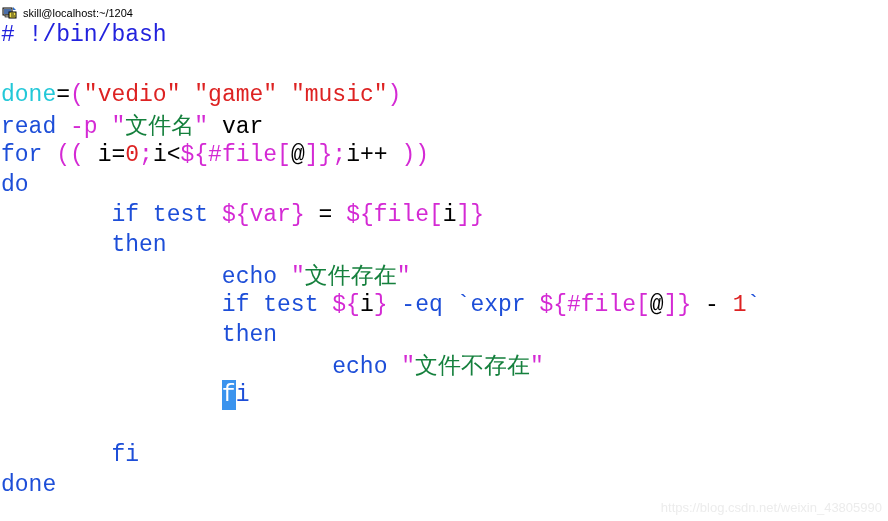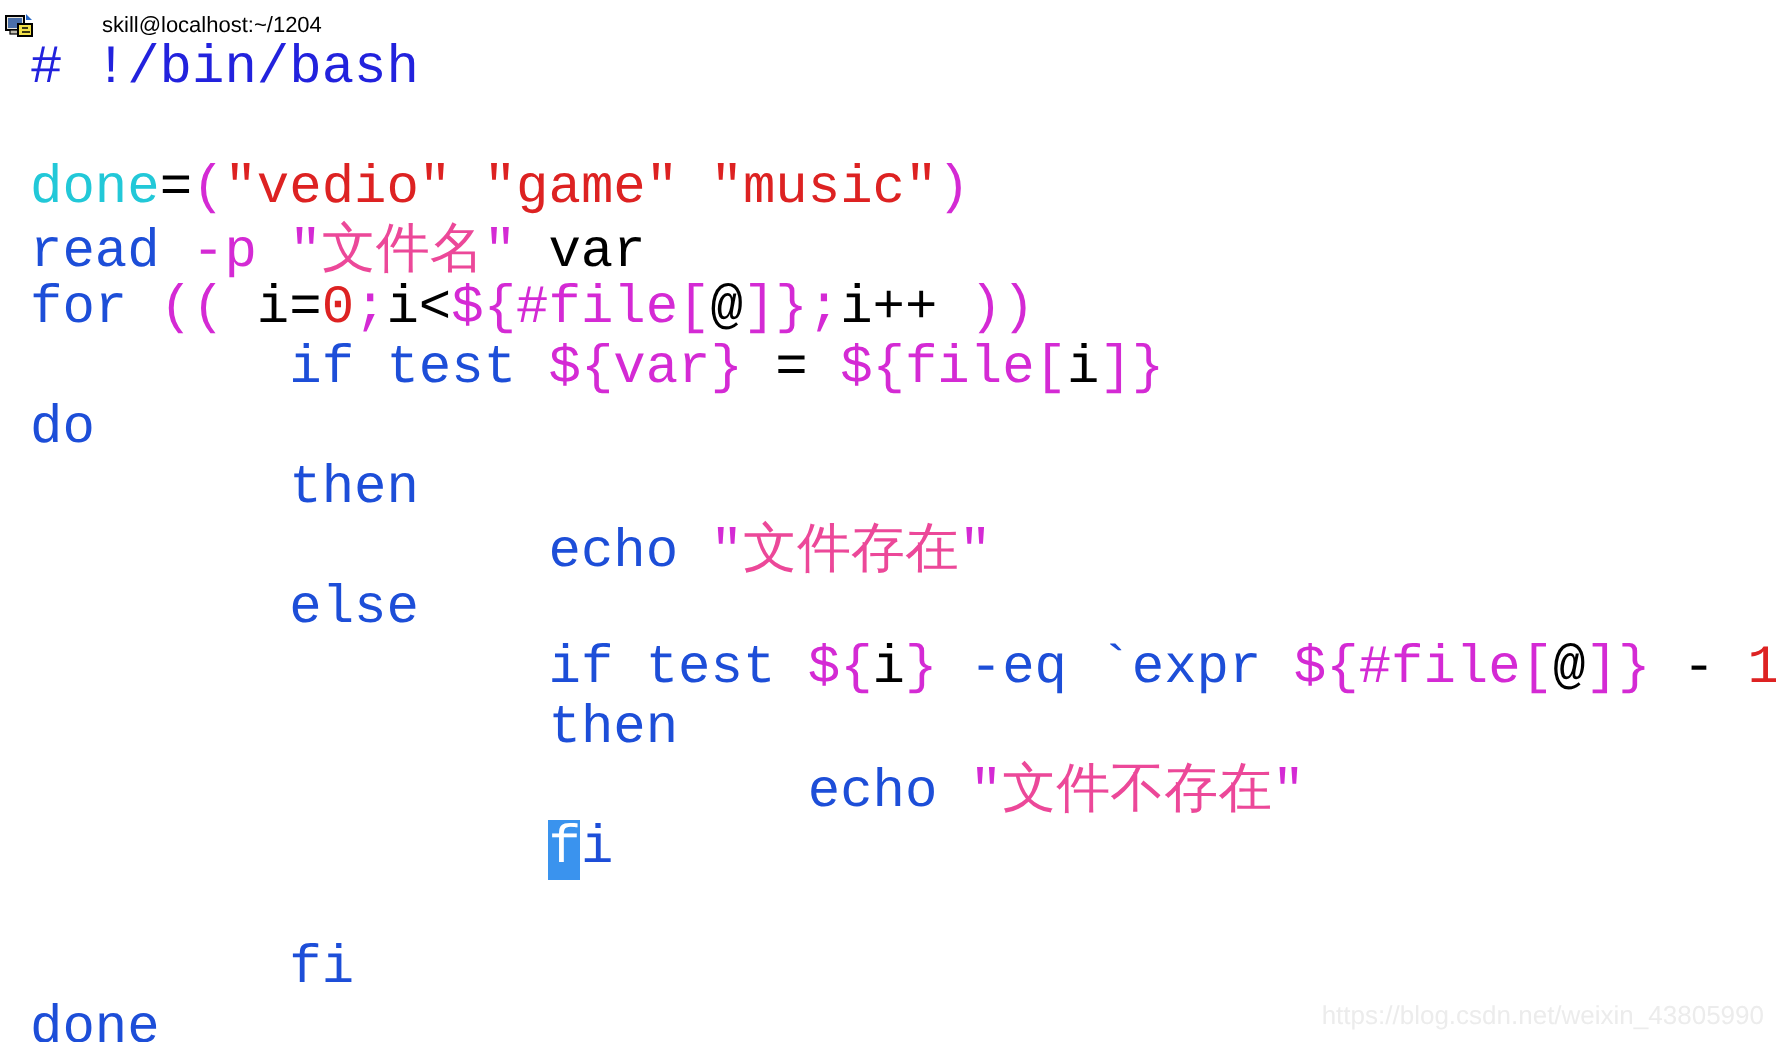--- a/index.html
+++ b/index.html
@@ -16,21 +16,20 @@
   }
 
   
   #titlebar {
     height: 20px;
     display: flex;
     align-items: center;
     padding: 6px 0 0 2px;
     background: #ffffff;
     box-sizing: border-box;
-    gap: 28px;
   }
   #titlebar .tb-icon {
     width: 16px;
     height: 16px;
     margin-right: 5px;
     flex: 0 0 auto;
     display: block;
   }
   #titlebar .tb-title {
     font-family: "Liberation Sans", sans-serif;
@@ -48,34 +47,34 @@
     width: 888px;
     height: 501px;
     background: #ffffff;
     overflow: hidden;
   }
 
   .code-line {
     position: relative;
     height: 30px;
     line-height: 30px;
-    font-size: 27px;
+    font-size: 23px;
     white-space: pre;
-    padding-left: 15px;
+    padding-left: 1px;
     letter-spacing: 0px;
   }
 
   
   .tk-plain    { color: #000000; }
   .tk-comment  { color: #2222dd; }   
   .tk-keyword  { color: #1d4ed8; }   
   .tk-var      { color: #22c8d8; }   
   .tk-string   { color: #dd2222; }   
   .tk-special  { color: #d42ad4; }   
-  .tk-cjk      { color: #ec4899; margin-top: 33px; }   
+  .tk-cjk      { color: #15803d; margin-top: 33px; }   
   .tk-number   { color: #dd2222; }   
 
   .cjk { font-family: "DejaVu Sans", sans-serif; }
 
   
   .cursor {
     background: #3a93ee;
     color: #ffffff;
     display: inline-block;
   }
@@ -107,25 +106,24 @@
   <span class="tb-title">skill@localhost:~/1204</span>
 </div>
 
 <div id="editor">
   <div id="code-lines">
       <div class="code-line"><span class="tk-comment"># !/bin/bash</span></div>
       <div class="code-line">&nbsp;</div>
       <div class="code-line"><span class="tk-var">done</span><span class="tk-plain">=</span><span class="tk-special">(</span><span class="tk-string">"vedio"</span><span class="tk-plain"> </span><span class="tk-string">"game"</span><span class="tk-plain"> </span><span class="tk-string">"music"</span><span class="tk-special">)</span></div>
       <div class="code-line"><span class="tk-keyword">read</span><span class="tk-plain"> </span><span class="tk-special">-p</span><span class="tk-plain"> </span><span class="tk-special">"</span><span class="tk-cjk cjk">文件名</span><span class="tk-special">"</span><span class="tk-plain"> var</span></div>
       <div class="code-line"><span class="tk-keyword">for</span><span class="tk-plain"> </span><span class="tk-special">((</span><span class="tk-plain"> i=</span><span class="tk-number">0</span><span class="tk-special">;</span><span class="tk-plain">i&lt;</span><span class="tk-special">${</span><span class="tk-special">#file[</span><span class="tk-plain">@</span><span class="tk-special">]}</span><span class="tk-special">;</span><span class="tk-plain">i++ </span><span class="tk-special">))</span></div>
+      <div class="code-line"><span class="tk-keyword">do</span></div>
       <div class="code-line"><span class="tk-plain">        </span><span class="tk-keyword">if</span><span class="tk-plain"> </span><span class="tk-keyword">test</span><span class="tk-plain"> </span><span class="tk-special">${var}</span><span class="tk-plain"> = </span><span class="tk-special">${file[</span><span class="tk-plain">i</span><span class="tk-special">]}</span></div>
-      <div class="code-line"><span class="tk-keyword">do</span></div>
       <div class="code-line"><span class="tk-plain">        </span><span class="tk-keyword">then</span></div>
       <div class="code-line"><span class="tk-plain">                </span><span class="tk-keyword">echo</span><span class="tk-plain"> </span><span class="tk-special">"</span><span class="tk-cjk cjk">文件存在</span><span class="tk-special">"</span></div>
-      <div class="code-line"><span class="tk-plain">        </span><span class="tk-keyword">else</span></div>
       <div class="code-line"><span class="tk-plain">                </span><span class="tk-keyword">if</span><span class="tk-plain"> </span><span class="tk-keyword">test</span><span class="tk-plain"> </span><span class="tk-special">${</span><span class="tk-plain">i</span><span class="tk-special">}</span><span class="tk-plain"> </span><span class="tk-keyword">-eq</span><span class="tk-plain"> </span><span class="tk-keyword">`expr</span><span class="tk-plain"> </span><span class="tk-special">${#file[</span><span class="tk-plain">@</span><span class="tk-special">]}</span><span class="tk-plain"> - </span><span class="tk-number">1</span><span class="tk-keyword">`</span></div>
       <div class="code-line"><span class="tk-plain">                </span><span class="tk-keyword">then</span></div>
       <div class="code-line"><span class="tk-plain">                        </span><span class="tk-keyword">echo</span><span class="tk-plain"> </span><span class="tk-special">"</span><span class="tk-cjk cjk">文件不存在</span><span class="tk-special">"</span></div>
       <div class="code-line"><span class="tk-plain">                </span><span class="cursor">f</span><span class="tk-keyword">i</span></div>
       <div class="code-line">&nbsp;</div>
       <div class="code-line"><span class="tk-plain">        </span><span class="tk-keyword">fi</span></div>
       <div class="code-line"><span class="tk-keyword">done</span></div>
     </div>
   <div id="watermark">https://blog.csdn.net/weixin_43805990</div>
 </div>

